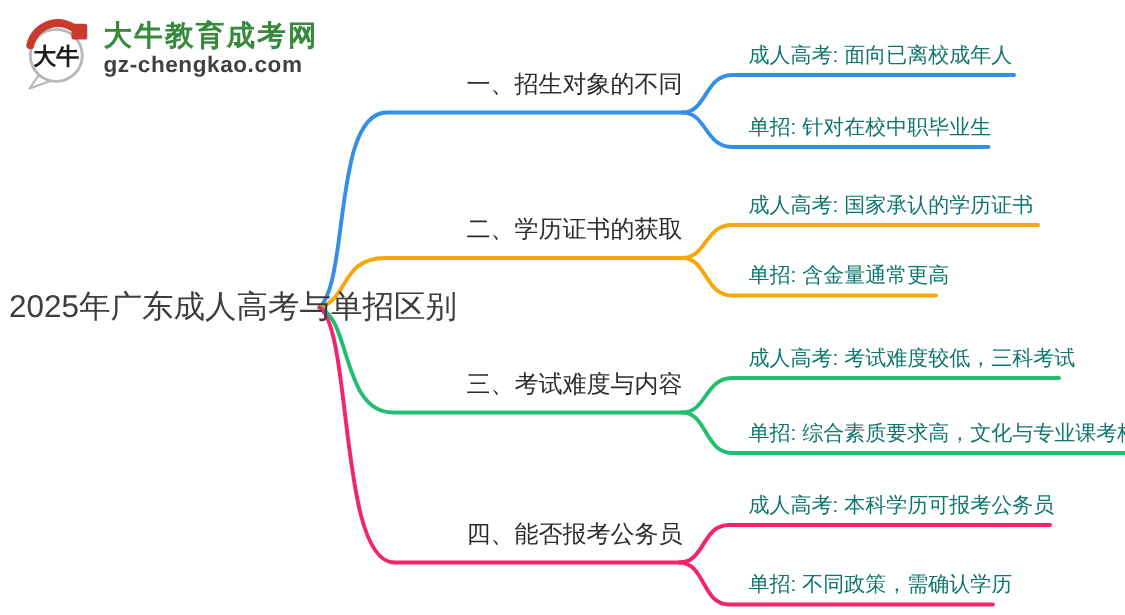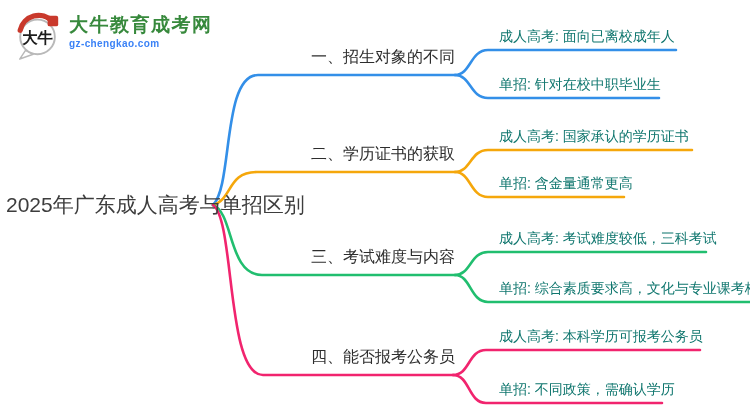--- a/index.html
+++ b/index.html
@@ -11,21 +11,21 @@
     font-family:"Liberation Sans","DejaVu Sans",sans-serif;
   }
   .lines{position:absolute;left:0;top:0;}
   .ln{fill:none;stroke-width:2.6;stroke-linecap:round;}
 
   
   .logo{position:absolute;left:13px;top:10px;display:flex;align-items:flex-start;}
   .logo-mark{width:50px;height:50px;flex:0 0 auto;}
   .logo-texts{margin-left:6px;padding-top:4px;}
   .site-name{font-size:19px;font-weight:bold;color:#37893c;letter-spacing:1.5px;line-height:22px;}
-  .site-url{font-size:10px;font-weight:bold;color:#3b82f6;letter-spacing:0.4px;line-height:16px;}
+  .site-url{font-size:15px;font-weight:bold;color:#404040;letter-spacing:0.4px;line-height:16px;}
 
   
   .root{
     position:absolute;left:6px;top:195px;width:212px;
     font-size:21px;line-height:20px;color:#3d3d3d;
     white-space:nowrap;letter-spacing:0;
   }
 
   
   .bl{position:absolute;left:311px;font-size:16px;line-height:20px;color:#2d2d2d;white-space:nowrap;}

